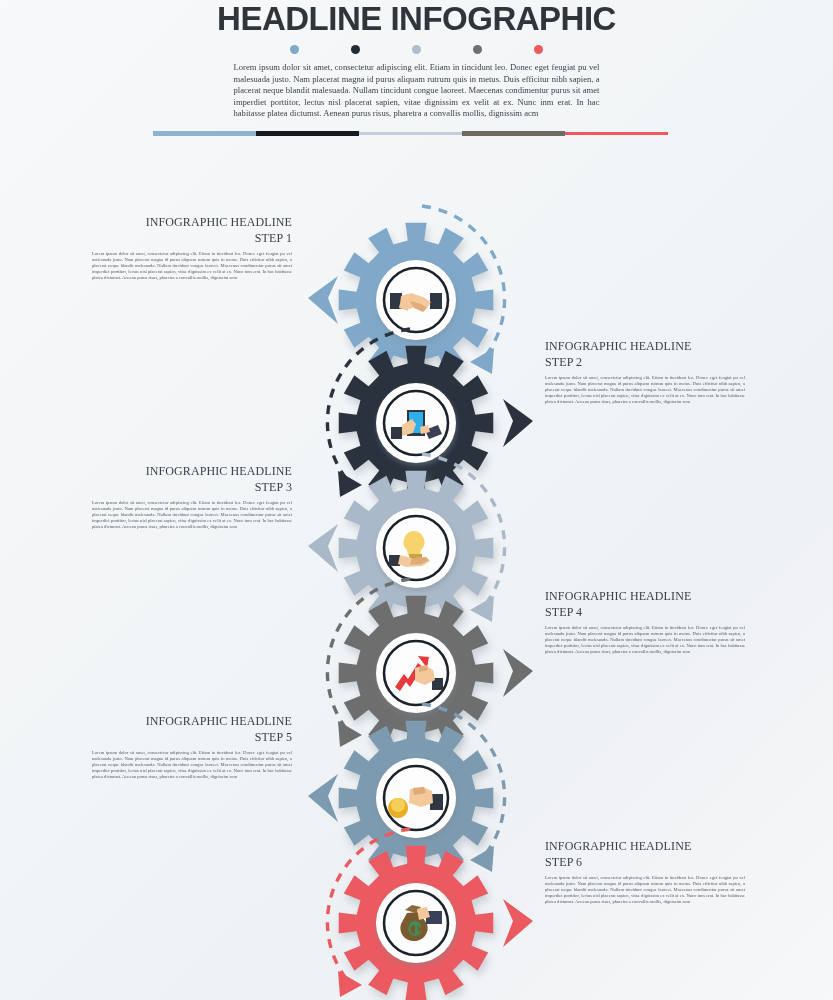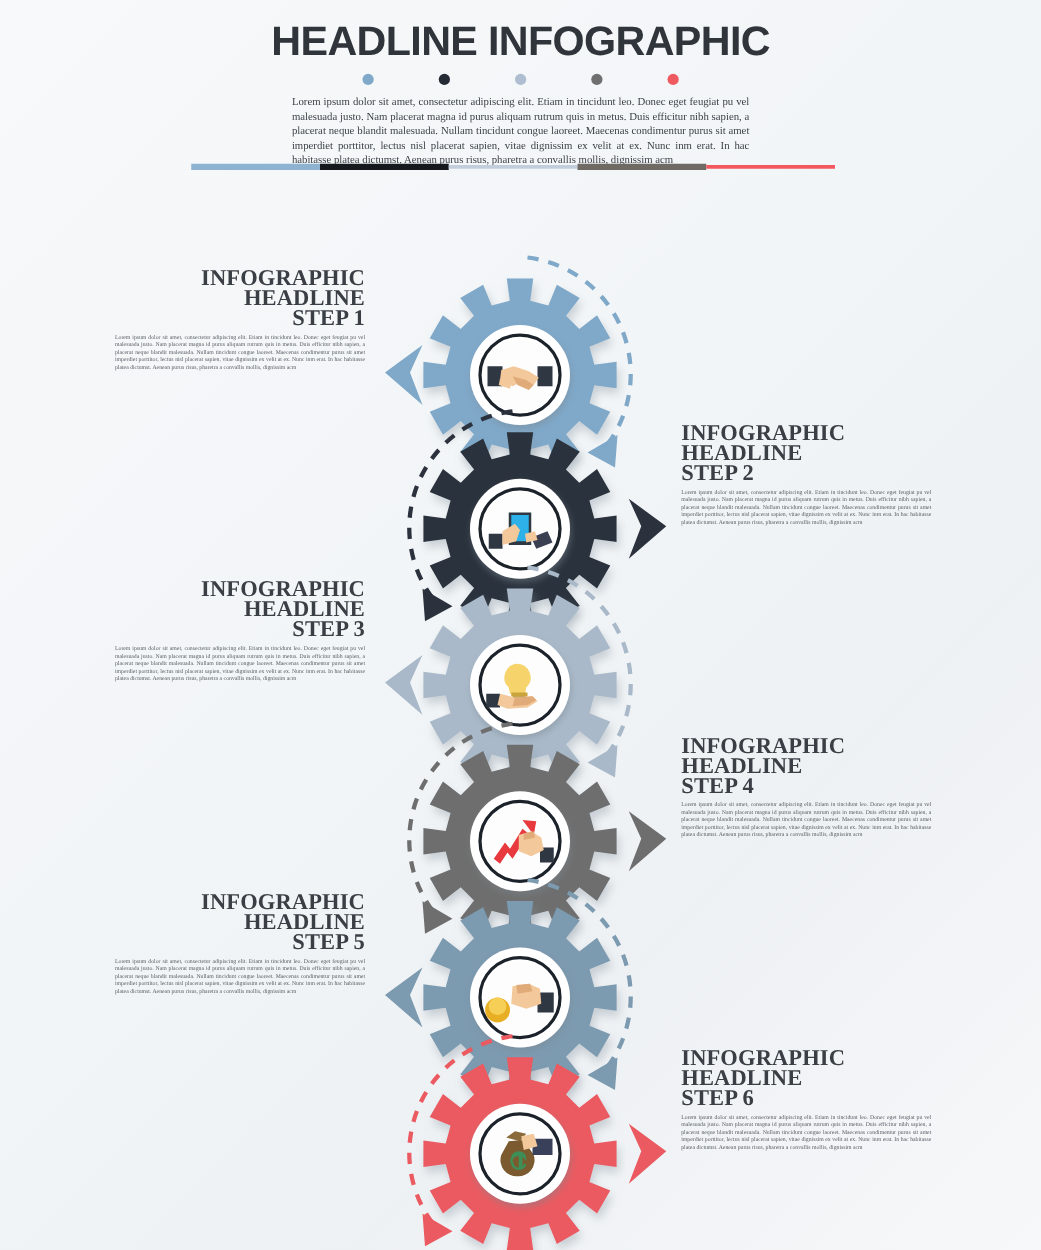--- a/index.html
+++ b/index.html
@@ -17,21 +17,20 @@
 
   
   #header { position: absolute; top: 0; left: 0; width: 833px; }
   #main-title {
     text-align: center;
     font-family: "Liberation Sans", sans-serif;
     font-weight: bold;
     font-size: 33px;
     letter-spacing: -0.5px;
     color: #30353c;
-    padding-top: 14px;
   }
   #dot-row {
     display: flex; justify-content: center; align-items: center;
     gap: 52px;
     margin-top: 7px;
   }
   .dot { width: 9px; height: 9px; border-radius: 50%; }
 
   #intro-paragraph {
     width: 366px;
@@ -50,22 +49,22 @@
   }
   .bar-seg { height: 100%; }
   .bar-seg.thin { height: 3px; align-self: center; }
 
   
   .step-text { position: absolute; width: 200px; }
   .step-text.left  { left: 92px;  text-align: right; }
   .step-text.right { left: 545px; text-align: left; }
   .step-head {
     font-family: "Liberation Serif", serif;
-    font-weight: bold;
-    font-size: 18px;
+    font-weight: normal;
+    font-size: 12px;
     line-height: 16px;
     letter-spacing: 0.1px;
     color: #3a3f45;
     text-transform: uppercase;
   }
   .step-body {
     margin-top: 5px;
     font-family: "Liberation Serif", serif;
     font-size: 4.6px;
     line-height: 6.1px;

